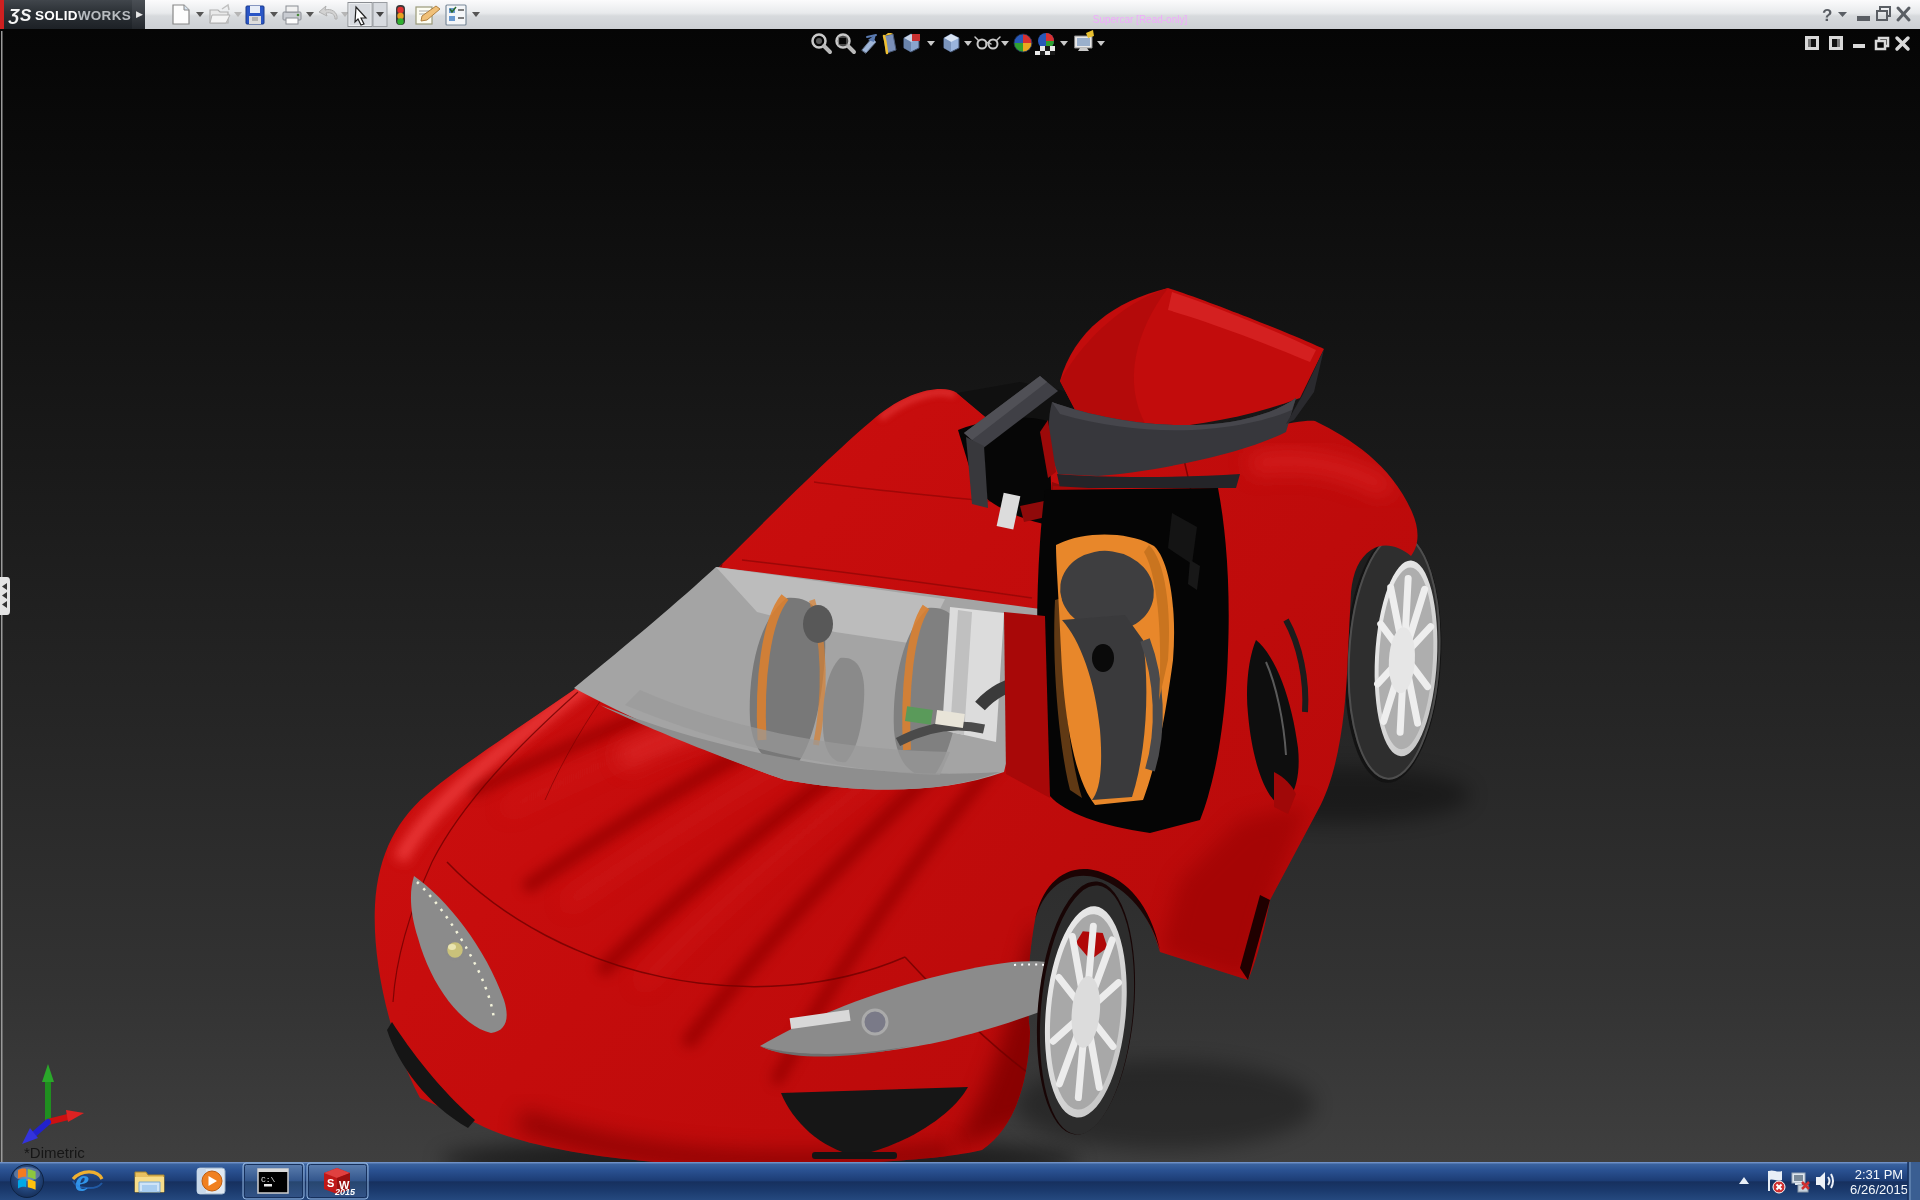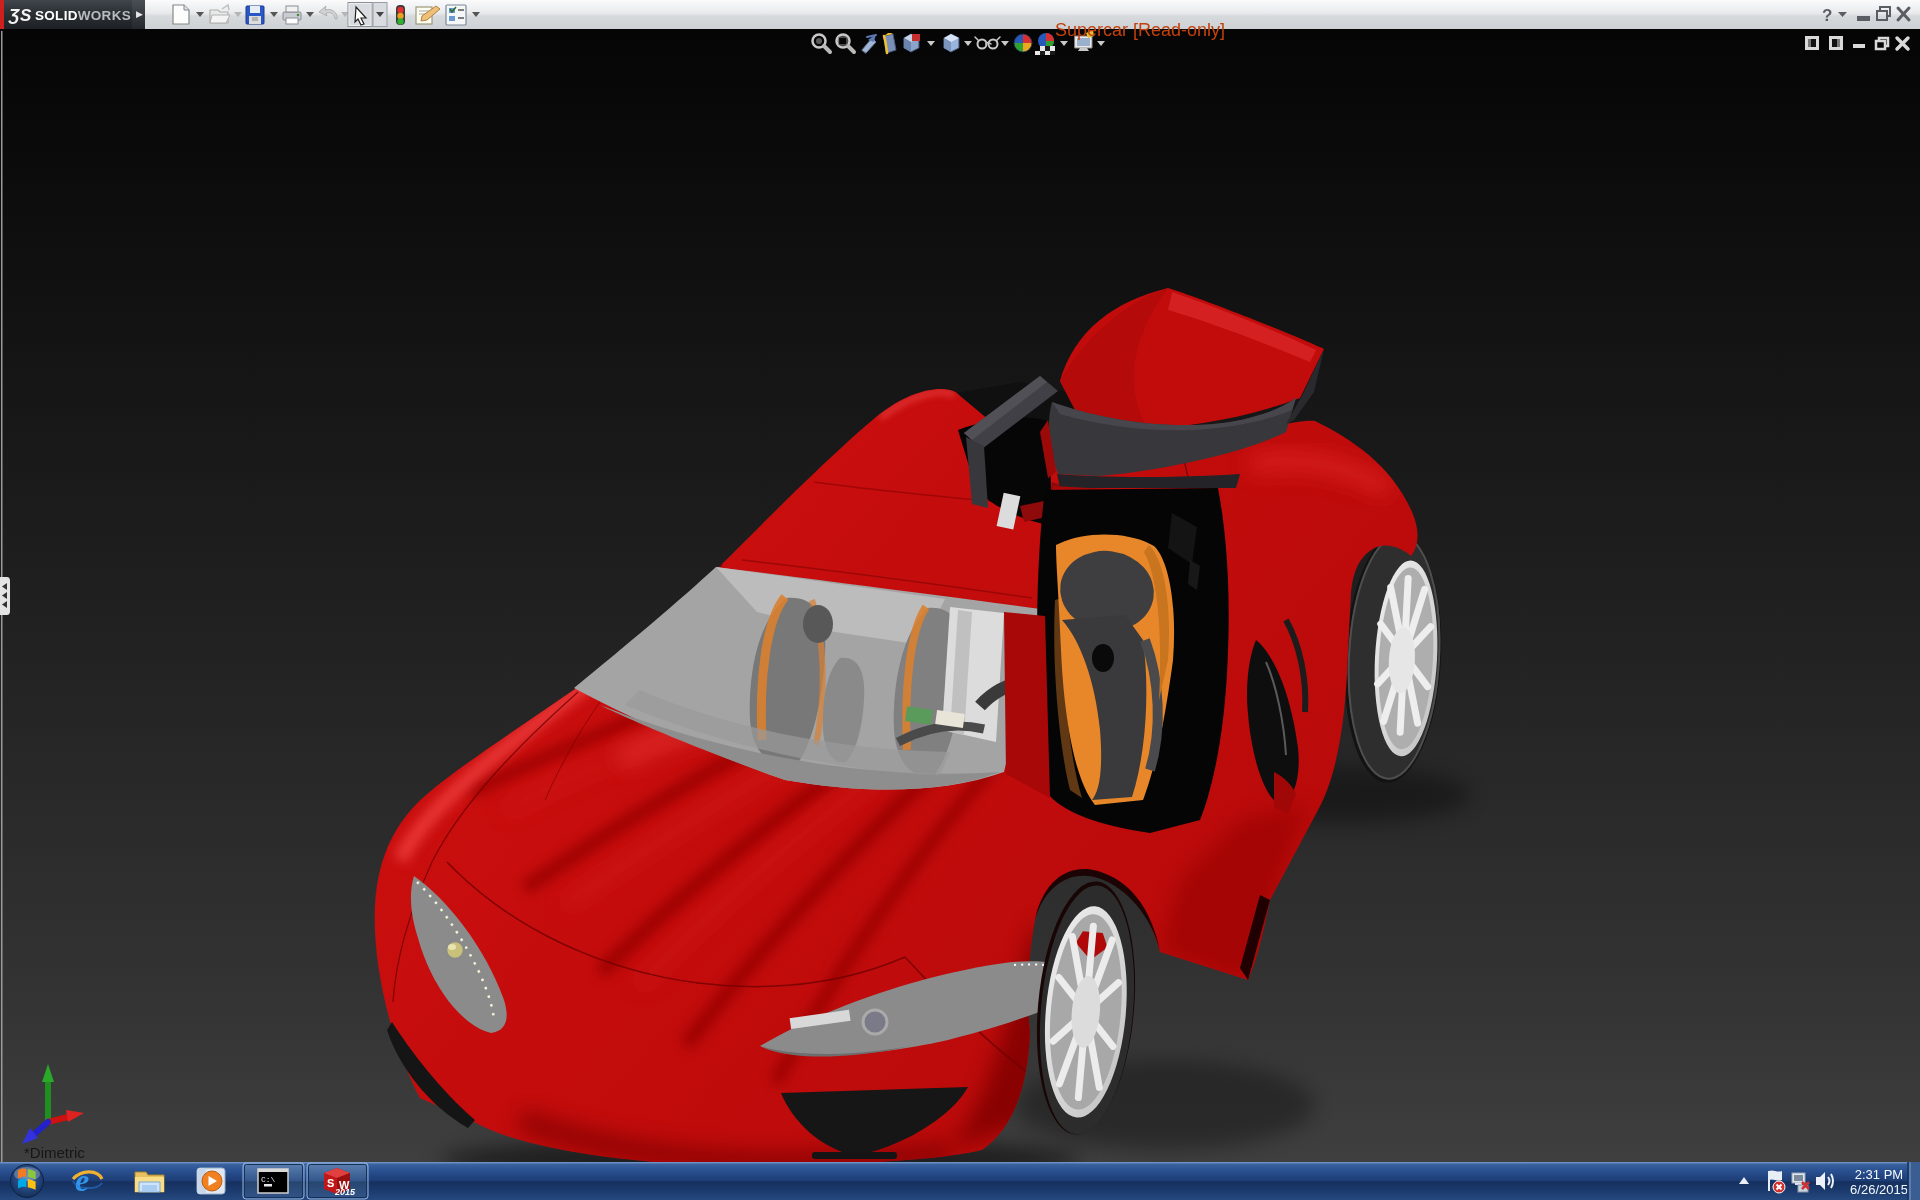--- a/index.html
+++ b/index.html
@@ -6,21 +6,21 @@
     font-family:"Liberation Sans",sans-serif;}
   .abs{position:absolute;}
   
   #titlebar{left:0;top:0;width:1920px;height:29px;
     background:linear-gradient(#fbfbfc 0%,#e8eaec 45%,#d7dadd 55%,#cdd0d4 100%);}
   #redstrip{left:0;top:0;width:4px;height:29px;background:#cf2020;}
   #logo{left:4px;top:0;width:128px;height:29px;
     background:linear-gradient(#41464c 0%,#2d3237 40%,#1d2126 100%);color:#fff;}
   #logoArrowBox{left:132px;top:0;width:13px;height:29px;background:linear-gradient(#4a4f55,#24282d);}
   #logoArrowBox span{position:absolute;left:4px;top:9px;color:#e8e8e8;font-size:9px;}
-  #title{left:1020px;top:20px;width:240px;text-align:center;color:#c2410c;font-size:18px;}
+  #title{left:1020px;top:14px;width:240px;text-align:center;color:#f0abfc;font-size:10px;}
   
   #viewport{left:0;top:29px;width:1574px;height:1133px;background:#111;}
   
   #taskbar{left:0;top:1162px;width:1920px;height:38px;
     background:linear-gradient(#7f9ed1 0%,#39629f 6%,#2a5191 22%,#1c3c74 50%,#16305e 52%,#1b3a6d 75%,#25497f 100%);}
 </style>
 </head>
 <body>
 <div class="abs" id="viewport">
 <svg width="1920" height="1133" viewBox="0 29 1920 1133">

